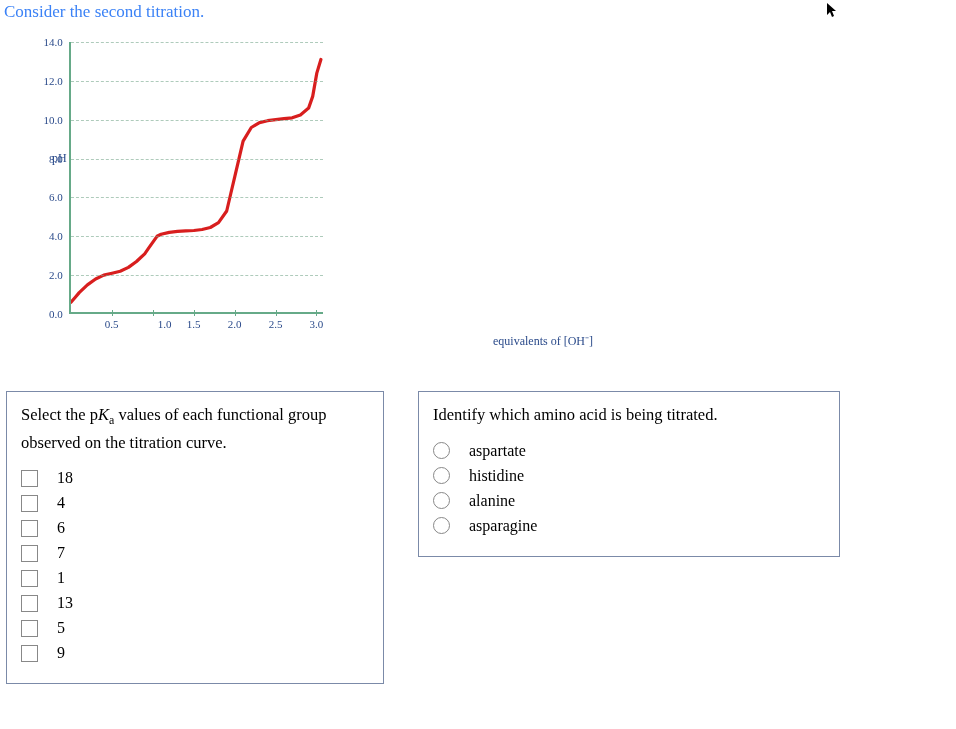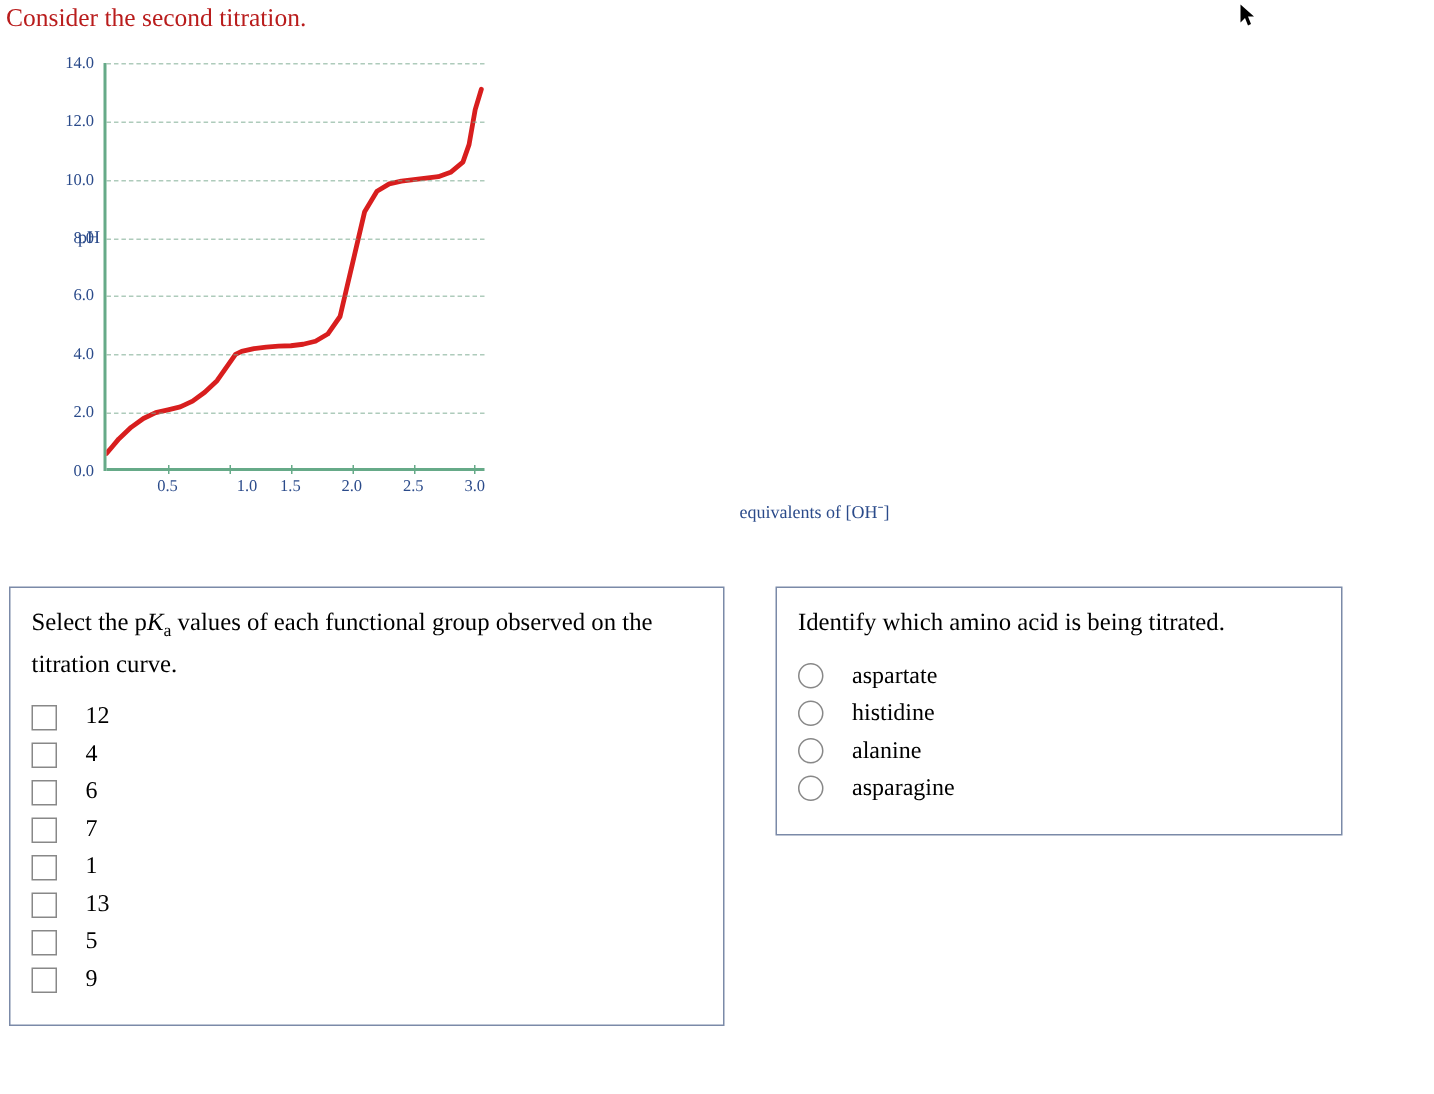--- a/index.html
+++ b/index.html
@@ -16,21 +16,21 @@
   .cursor {
     position: absolute;
     top: 2px;
     right: 118px;
     font-size: 14px;
     pointer-events: none;
   }
   .heading {
     font-size: 17px;
     padding: 2px 4px;
-    color: #b91c1c;
+    color: #3b82f6;
   }
   .chart-wrap {
     margin: 18px 0 0 52px;
   }
   .chart-row { display: flex; align-items: center; }
   .ylabel {
     font-size: 12px;
     color: #2a4a8a;
     margin-right: 2px;
     margin-top: -40px;
@@ -83,22 +83,22 @@
   .questions {
     display: flex;
     gap: 34px;
     margin-top: 42px;
     padding: 0 6px;
   }
   .panel {
     border: 1.5px solid #7b8aa8;
     padding: 10px 14px 14px 14px;
   }
-  .panel-left { width: 477px; }
-  .panel-right { width: 378px; }
+  .panel-left { width: 378px; }
+  .panel-right { width: 422px; }
   .prompt {
     font-size: 16.5px;
     line-height: 1.55;
     margin-bottom: 14px;
   }
   .prompt .italic { font-style: italic; }
   .option-row {
     display: flex;
     align-items: center;
     gap: 19px;
@@ -181,21 +181,21 @@
 
 <div class="questions">
 
   <div class="panel panel-left">
     <div class="prompt">
       <span>Select the p</span><span class="italic">K</span><span class="subscript">a</span><span> values of each functional group observed on the titration curve.</span>
     </div>
     <div id="q1-options">
         <div class="option-row">
           <span class="checkbox"></span>
-          <span class="opt-label">12</span>
+          <span class="opt-label">18</span>
         </div>
         <div class="option-row">
           <span class="checkbox"></span>
           <span class="opt-label">4</span>
         </div>
         <div class="option-row">
           <span class="checkbox"></span>
           <span class="opt-label">6</span>
         </div>
         <div class="option-row">

